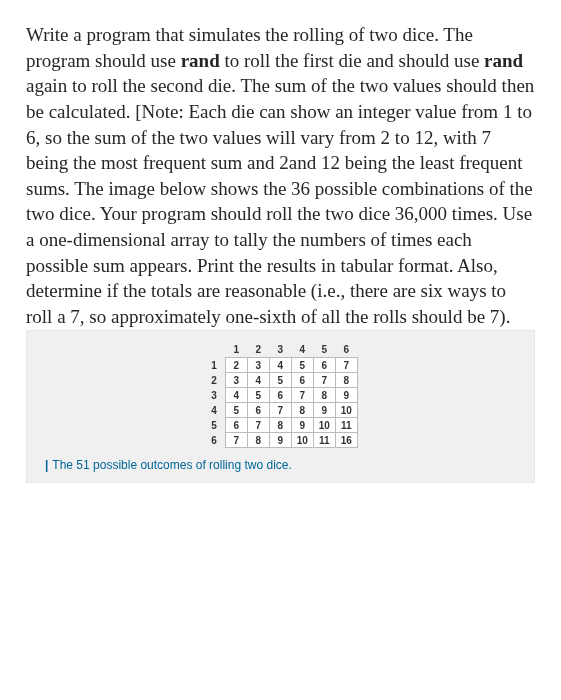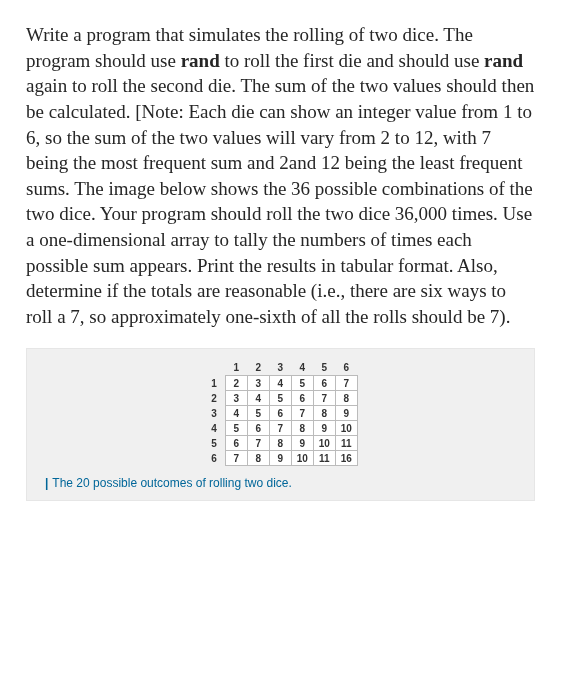--- a/index.html
+++ b/index.html
@@ -8,21 +8,20 @@
     height: 700px;
     background: #ffffff;
     font-family: Georgia, 'Times New Roman', serif;
     color: #262626;
     padding: 22px 26px;
   }
   .problem-text {
     font-size: 19px;
     line-height: 1.35;
     color: #262626;
-    margin-bottom: 18px;
   }
   .problem-text b { font-weight: bold; }
   .figure-box {
     background: #f0f0f0;
     border: 1px solid #e6e6e6;
     padding: 12px 18px 10px 18px;
     font-family: Arial, Helvetica, sans-serif;
   }
   .dice-table {
     margin: 0 auto;
@@ -126,15 +125,15 @@
       <td class="cell">7</td>
       <td class="cell">8</td>
       <td class="cell">9</td>
       <td class="cell">10</td>
       <td class="cell">11</td>
       <td class="cell">16</td>
     </tr>
   </tbody>
     </table>
   <div class="caption">
-    <span class="bar">|</span><span>The 20 possible outcomes of rolling two dice.</span>
+    <span class="bar">|</span><span>The 51 possible outcomes of rolling two dice.</span>
   </div>
 </div>
 
 </body></html>

